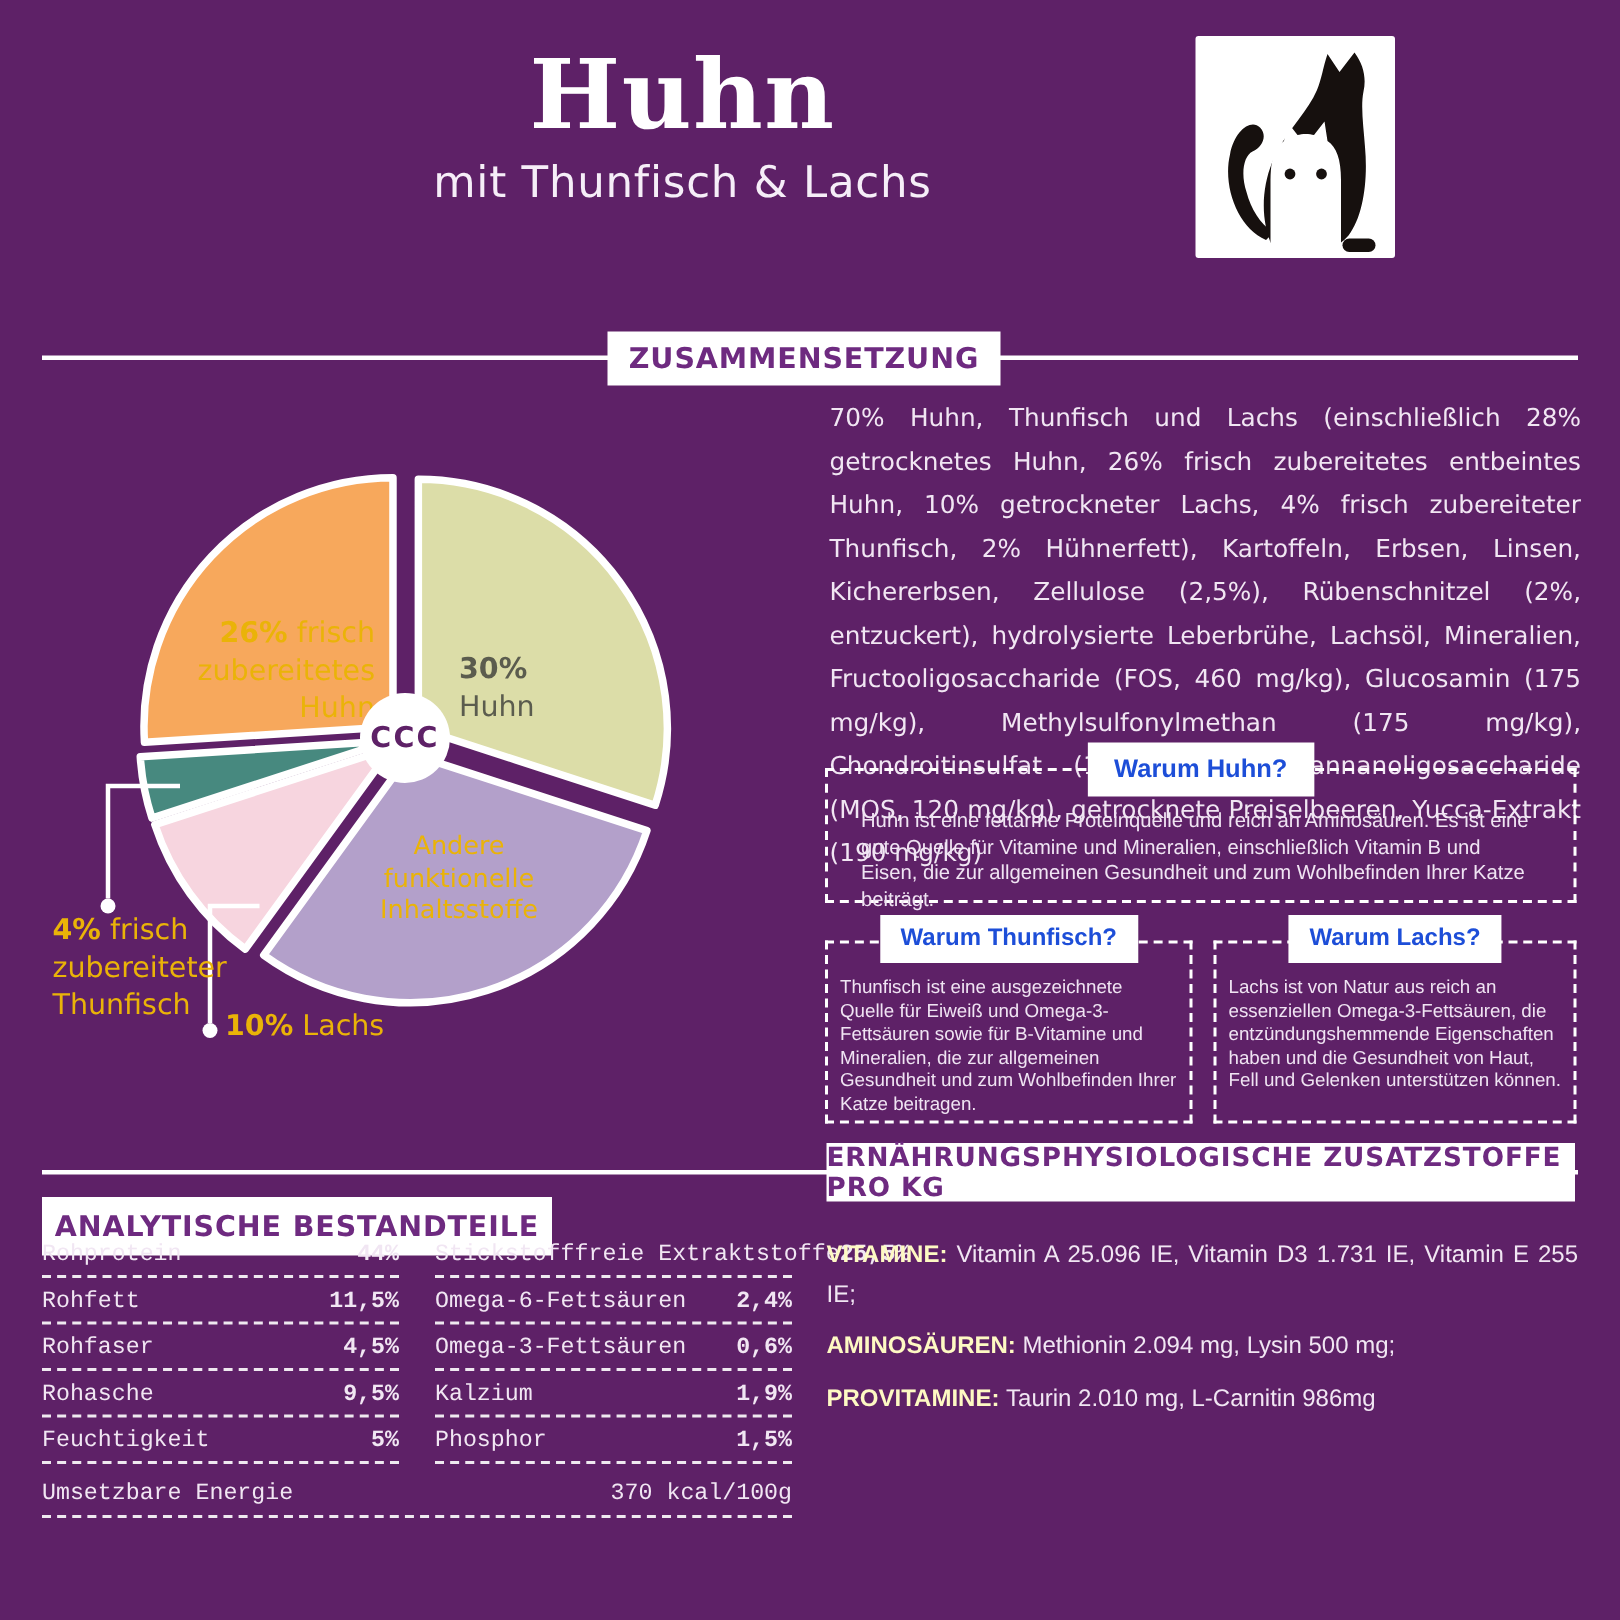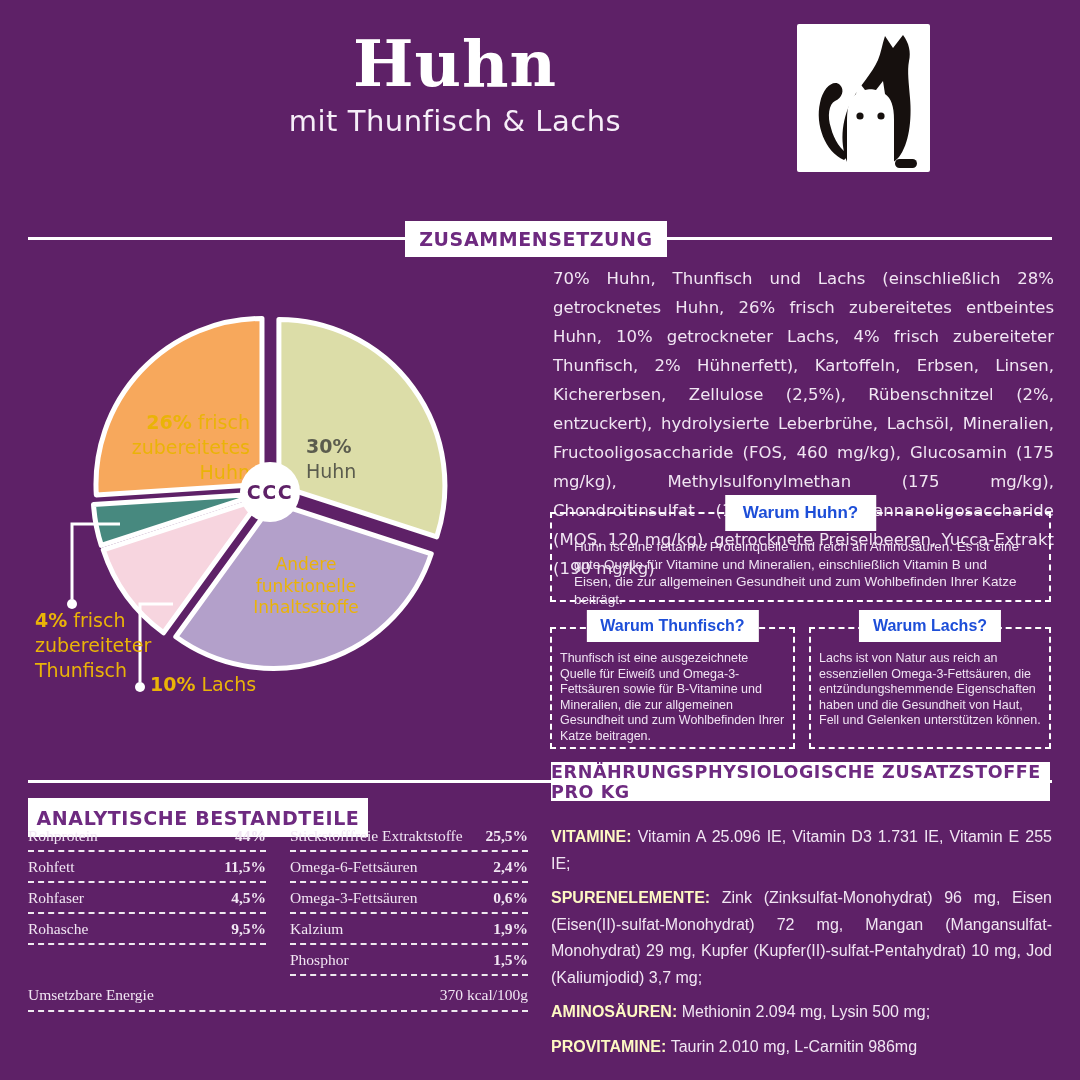--- a/index.html
+++ b/index.html
@@ -45,21 +45,21 @@
   .why-text{text-align:left;color:#f0e4f3;font-family:"Liberation Sans",sans-serif;}
   #box-huhn{left:550px;top:512px;width:497px;height:86px;}
   #box-huhn .why-text{padding:24px 22px 0;font-size:13.5px;line-height:17.5px;}
   #box-thunfisch{left:550px;top:627px;width:241px;height:118px;}
   #box-lachs{left:809px;top:627px;width:238px;height:118px;}
   .small-why .why-badge{font-size:16px;padding:7px 14px;}
   .small-why .why-text{padding:22px 8px 0;font-size:12.5px;line-height:15.5px;}
 
   
   #analytical-table{left:28px;top:824px;width:500px;font-size:15.5px;
-                    font-family:Liberation Serif, serif;}
+                    font-family:Liberation Mono, monospace;}
   #table-cols{display:flex;justify-content:space-between;}
   .acol{width:238px;}
   .arow{display:flex;justify-content:space-between;align-items:baseline;
         border-bottom:2px dashed rgba(255,255,255,.9);padding:3px 0 5px;margin-bottom:3px;
         white-space:nowrap;}
   .avalue{font-weight:bold;}
   #energy-row{display:flex;justify-content:space-between;align-items:baseline;
               border-bottom:2px dashed rgba(255,255,255,.9);padding:5px 0 6px;margin-top:2px;}
 
   
@@ -164,20 +164,24 @@
             <span class="avalue">11,5%</span>
           </div>
           <div class="arow">
             <span>Rohfaser</span>
             <span class="avalue">4,5%</span>
           </div>
           <div class="arow">
             <span>Rohasche</span>
             <span class="avalue">9,5%</span>
           </div>
+          <div class="arow">
+            <span>Feuchtigkeit</span>
+            <span class="avalue">5%</span>
+          </div>
         </div>
       <div class="acol" id="acol-right">
           <div class="arow">
             <span>Stickstofffreie Extraktstoffe</span>
             <span class="avalue">25,5%</span>
           </div>
           <div class="arow">
             <span>Omega-6-Fettsäuren</span>
             <span class="avalue">2,4%</span>
           </div>
@@ -196,18 +200,17 @@
         </div>
     </div>
     <div id="energy-row">
       <span>Umsetzbare Energie</span>
       <span>370 kcal/100g</span>
     </div>
   </div>
 
   <div class="abs" id="additives-text">
       <p><b>VITAMINE: </b><span>Vitamin A 25.096 IE, Vitamin D3 1.731 IE, Vitamin E 255 IE;</span></p>
-      <p><b>SPURENELEMENTE: </b><span>Zink (Zinksulfat-Monohydrat) 96 mg, Eisen (Eisen(II)-sulfat-Monohydrat) 72 mg, Mangan (Mangansulfat-Monohydrat) 29 mg, Kupfer (Kupfer(II)-sulfat-Pentahydrat) 10 mg, Jod (Kaliumjodid) 3,7 mg;</span></p>
       <p><b>AMINOSÄUREN: </b><span>Methionin 2.094 mg, Lysin 500 mg;</span></p>
       <p><b>PROVITAMINE: </b><span>Taurin 2.010 mg, L-Carnitin 986mg</span></p>
     </div>
 
 </div>
 
 </body></html>

